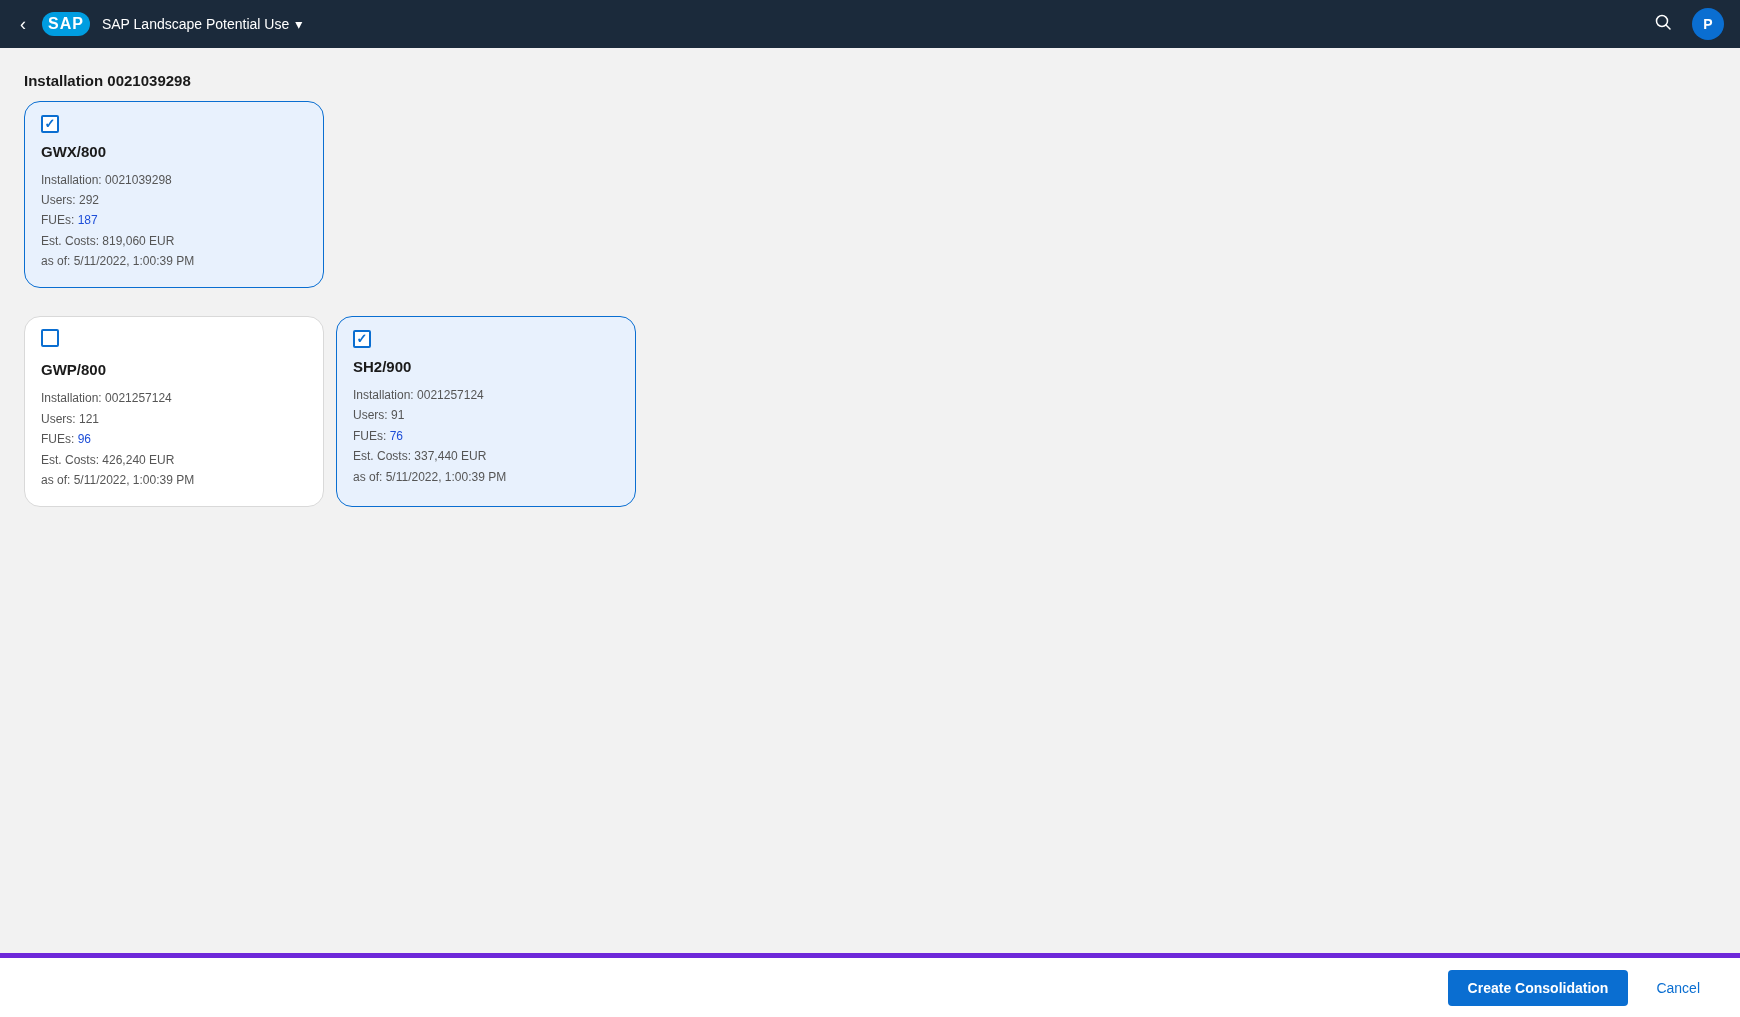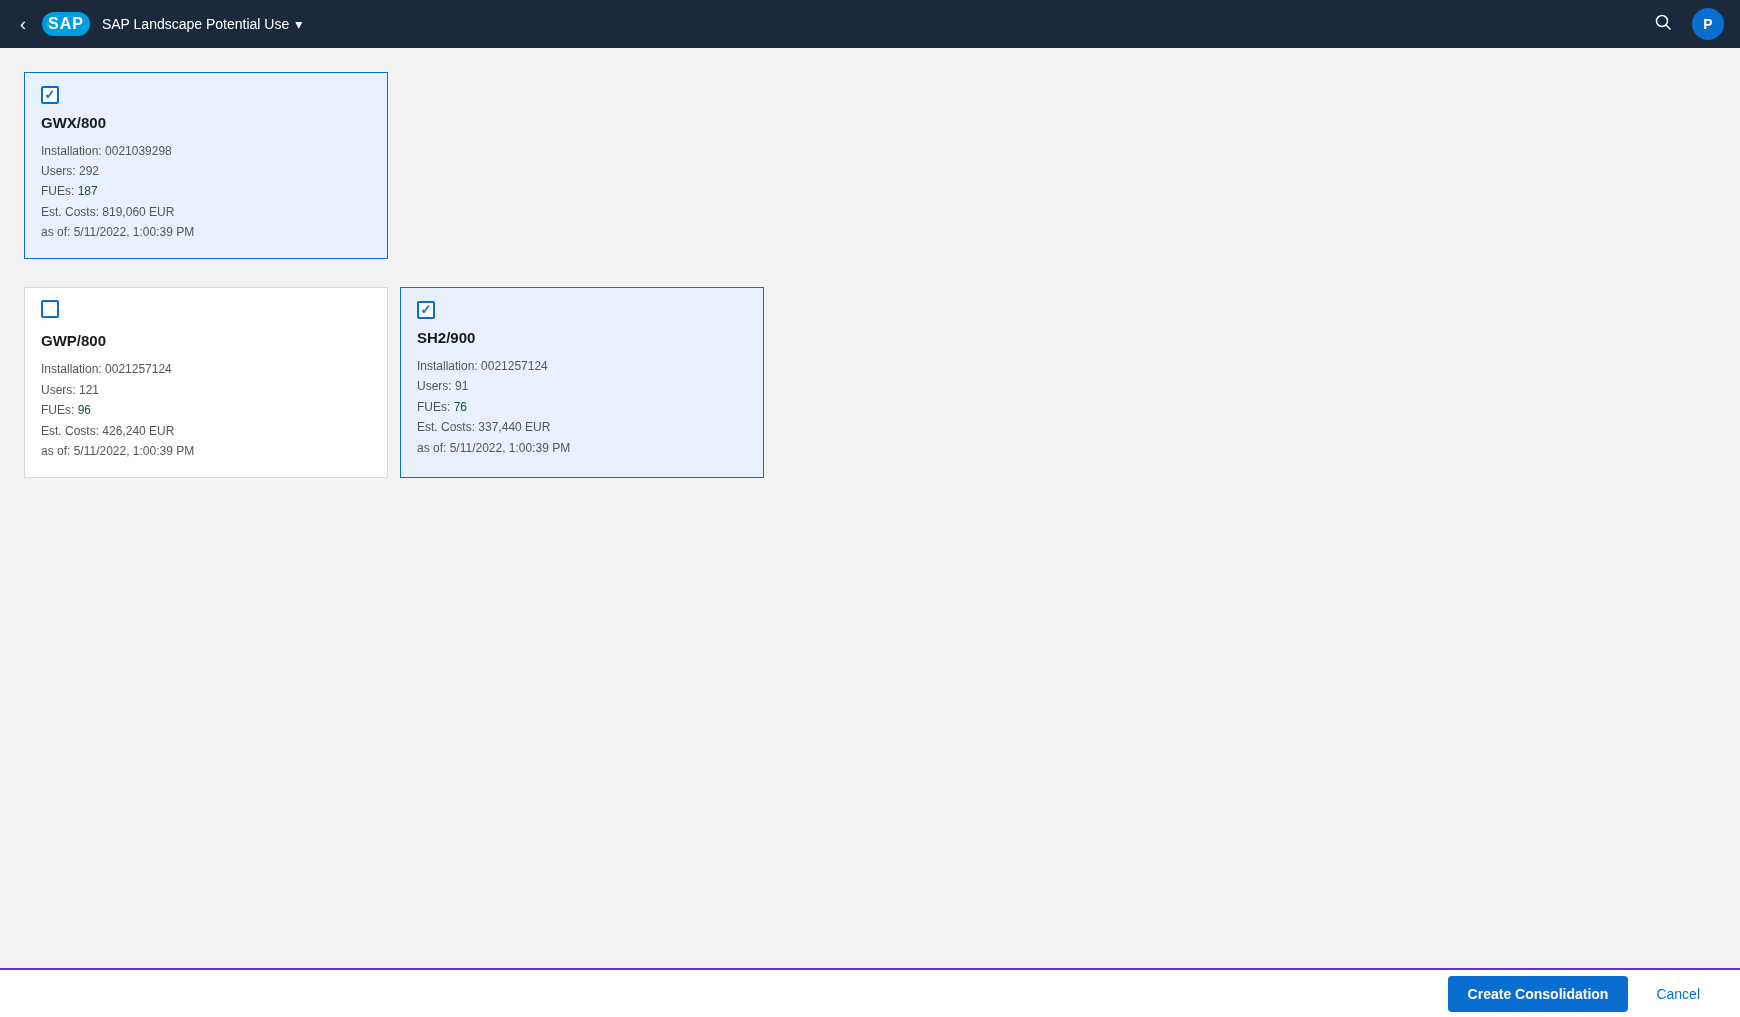--- a/index.html
+++ b/index.html
@@ -101,22 +101,22 @@
 
     .cards-row {
       display: flex;
       gap: 12px;
       flex-wrap: wrap;
     }
 
     .system-card {
       background: #fff;
       border: 1px solid #d9d9d9;
-      border-radius: 0;
-      width: 364px;
+      border-radius: 16px;
+      width: 300px;
       padding: 12px 16px 16px 16px;
       cursor: pointer;
       transition: border-color 0.15s;
     }
     .system-card.selected {
       background: #e8f1fd;
       border-color: #0a6ed1;
     }
 
     .card-checkbox-row {
@@ -150,33 +150,33 @@
       color: #1a1a1a;
       margin-bottom: 10px;
     }
 
     .card-detail {
       font-size: 12px;
       color: #555;
       line-height: 1.7;
     }
     .card-detail .fues-value {
-      color: #14532d;
+      color: #1d4ed8;
       font-weight: 400;
     }
 
     
     .footer {
       position: fixed;
       bottom: 0;
       left: 0;
       right: 0;
-      height: 49px;
-      background: #fff;
-      border-top: 2px solid #6d28d9;
+      height: 64px;
+      background: #fff;
+      border-top: 5px solid #6d28d9;
       display: flex;
       align-items: center;
       justify-content: flex-end;
       padding: 0 24px;
       gap: 12px;
       z-index: 10;
     }
 
     .btn-primary {
       background: #0a6ed1;
@@ -217,20 +217,21 @@
       <line x1="12" y1="12" x2="16" y2="16" stroke="white" stroke-width="1.5" stroke-linecap="round"></line>
     </svg>
   </button>
   <div class="header-avatar">P</div>
 </header>
 
 <div class="main-content">
 
   <div id="installations-container">
       <div class="installation-group">
+        <div class="installation-title">Installation 0021039298</div>
         <div class="cards-row">
           <div class="system-card selected">
             <div class="card-checkbox-row"><div class="card-checkbox checked"></div></div>
             <div class="card-system-name">GWX/800</div>
             <div class="card-detail">Installation: 0021039298<br>Users: 292<br>FUEs: <span class="fues-value">187</span><br>Est. Costs: 819,060 EUR<br>as of: 5/11/2022, 1:00:39 PM</div>
           </div>
         </div>
       </div>
       <div class="installation-group">
         <div class="cards-row">

